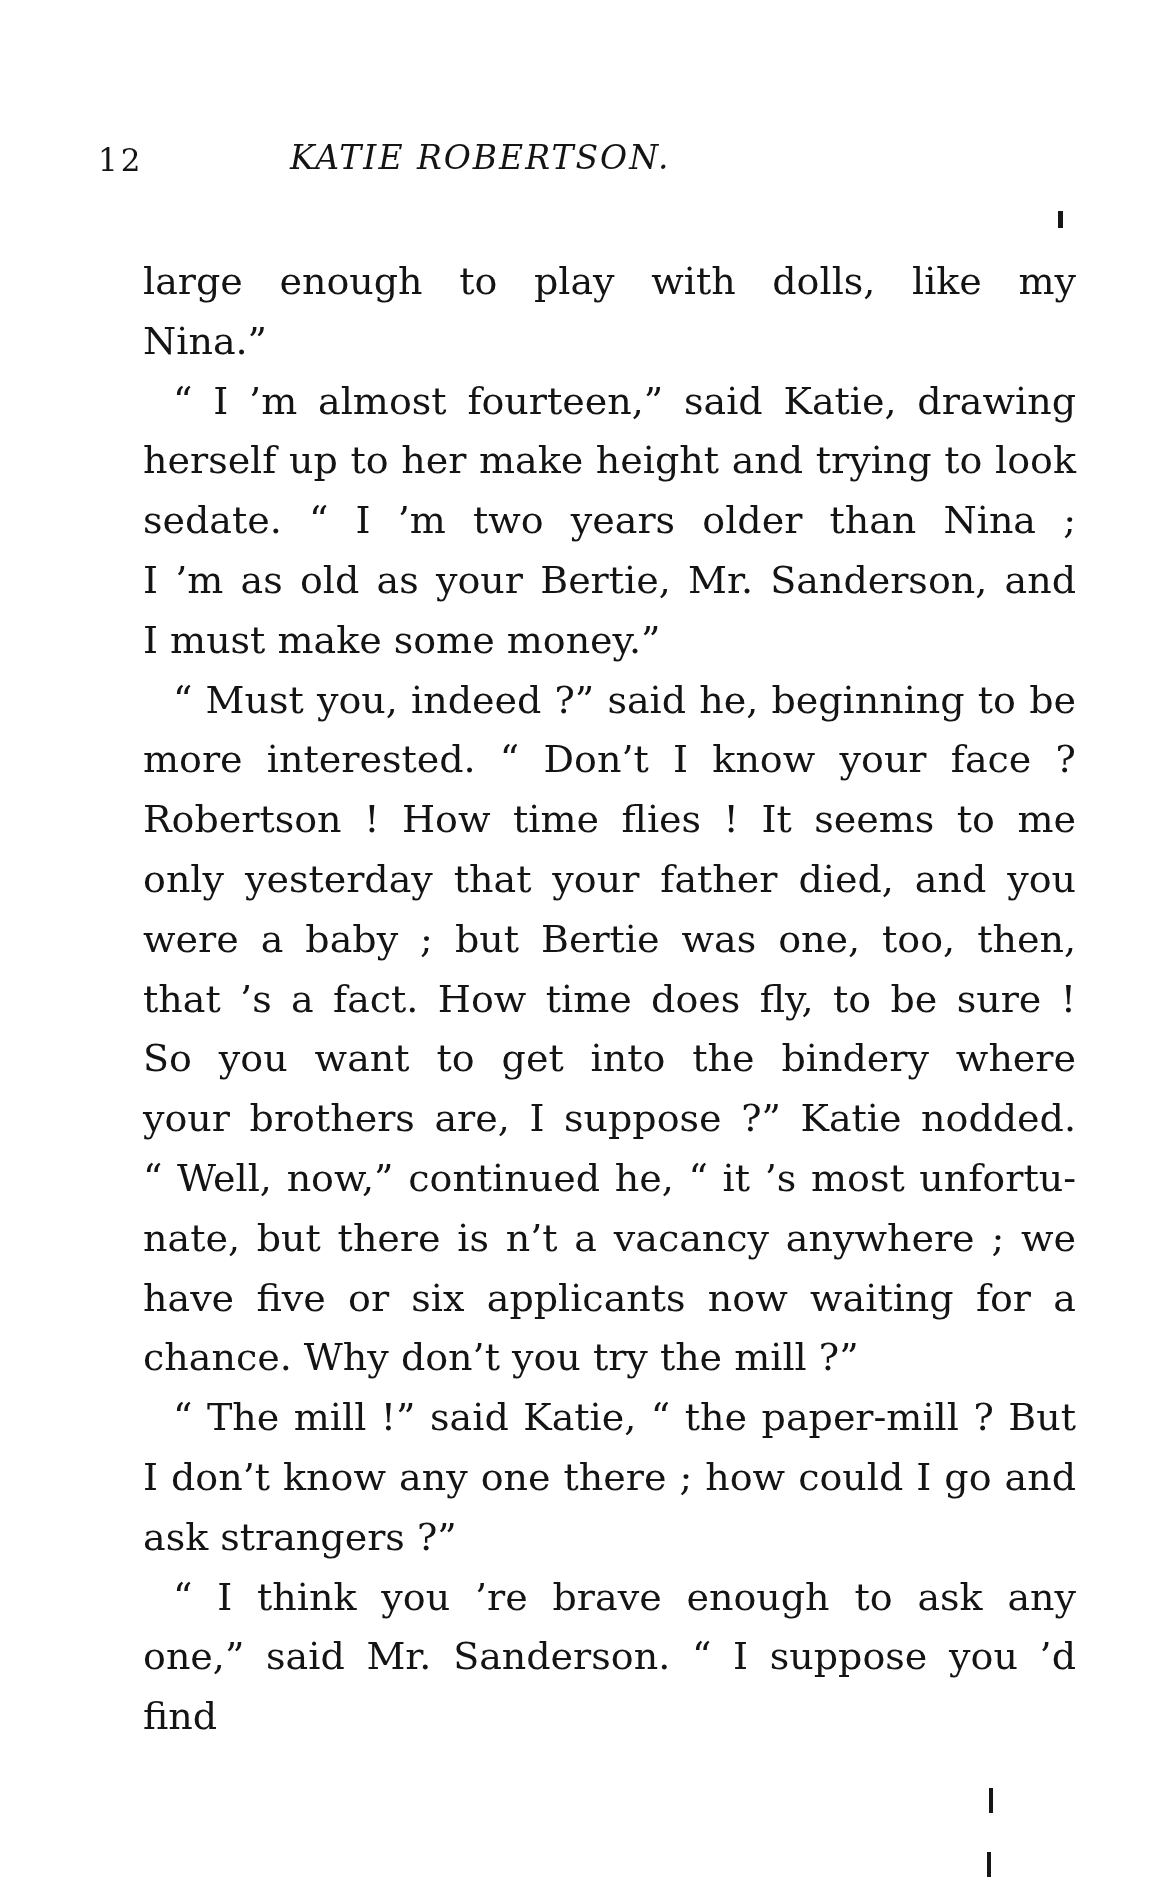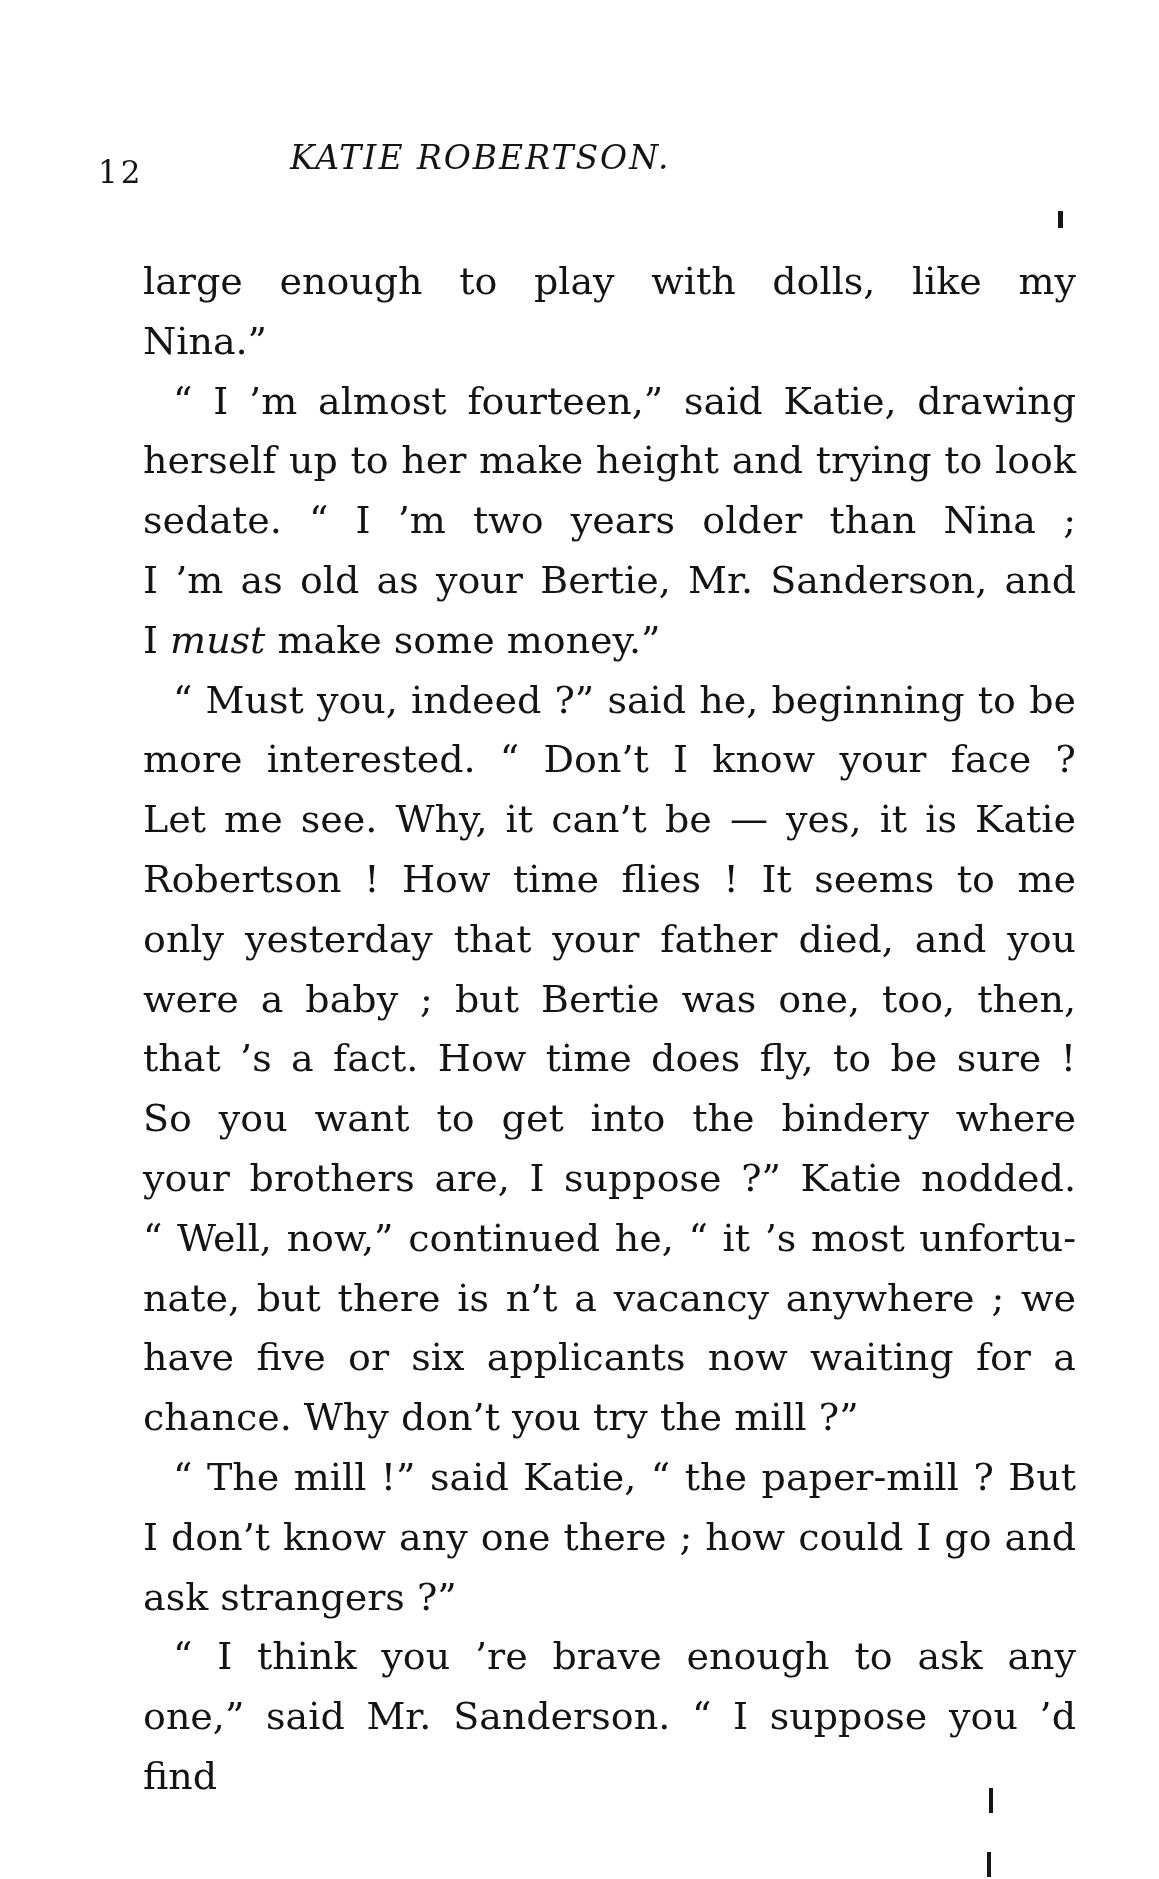--- a/index.html
+++ b/index.html
@@ -10,21 +10,21 @@
     background: #ffffff;
     position: relative;
     overflow: hidden;
     font-family: "DejaVu Serif", serif;
     color: #141414;
   }
   .sheet { position: absolute; inset: 0; background: #ffffff; }
 
   .header { position: absolute; top: 138px; left: 0; width: 100%; height: 46px; }
   .page-number {
-    position: absolute; left: 98px; top: 16px;
+    position: absolute; left: 98px; top: 4px;
     font-size: 31px; letter-spacing: 3px;
   }
   .running-title {
     position: absolute; left: 290px; top: 0; width: 380px;
     font-style: italic;
     font-size: 33px;
     letter-spacing: 2px;
     white-space: nowrap;
   }
 
@@ -37,21 +37,21 @@
   }
   .line {
     height: 59.8px;
     line-height: 59.8px;
     font-size: 38px;
     text-align: justify;
     text-align-last: justify;
   }
   .line.para-end { text-align-last: left; }
   .line.indent { padding-left: 30px; }
-  .it { font-style: italic; }
+  .it { }
 
   .artifact { position: absolute; background: #161616; }
   .artifact-speck { left: 1058px; top: 211px; width: 5px; height: 17px; }
   .artifact-dash-1 { left: 989px; top: 1788px; width: 4px; height: 25px; }
   .artifact-dash-2 { left: 987px; top: 1852px; width: 4px; height: 25px; }
 </style>
 </head>
 <body>
 
 <div class="sheet">
@@ -63,21 +63,20 @@
   <div class="body-text">
       <div class="line">large enough to play with dolls, like my</div>
       <div class="line para-end">Nina.”</div>
       <div class="line indent">“ I ’m almost fourteen,” said Katie, drawing</div>
       <div class="line">herself up to her make height and trying to look</div>
       <div class="line">sedate.  “ I ’m two years older than Nina ;</div>
       <div class="line">I ’m as old as your Bertie, Mr. Sanderson, and</div>
       <div class="line para-end"><span>I </span><span class="it">must</span><span> make some money.”</span></div>
       <div class="line indent">“ Must you, indeed ?” said he, beginning to be</div>
       <div class="line">more interested.  “ Don’t I know your face ?</div>
-      <div class="line">Let me see.  Why, it can’t be — yes, it is Katie</div>
       <div class="line">Robertson !  How time flies !  It seems to me</div>
       <div class="line">only yesterday that your father died, and you</div>
       <div class="line">were a baby ; but Bertie was one, too, then,</div>
       <div class="line">that ’s a fact.  How time does fly, to be sure !</div>
       <div class="line">So you want to get into the bindery where</div>
       <div class="line">your brothers are, I suppose ?”  Katie nodded.</div>
       <div class="line">“ Well, now,” continued he, “ it ’s most unfortu-</div>
       <div class="line">nate, but there is n’t a vacancy anywhere ; we</div>
       <div class="line">have five or six applicants now waiting for a</div>
       <div class="line para-end">chance.  Why don’t you try the mill ?”</div>

